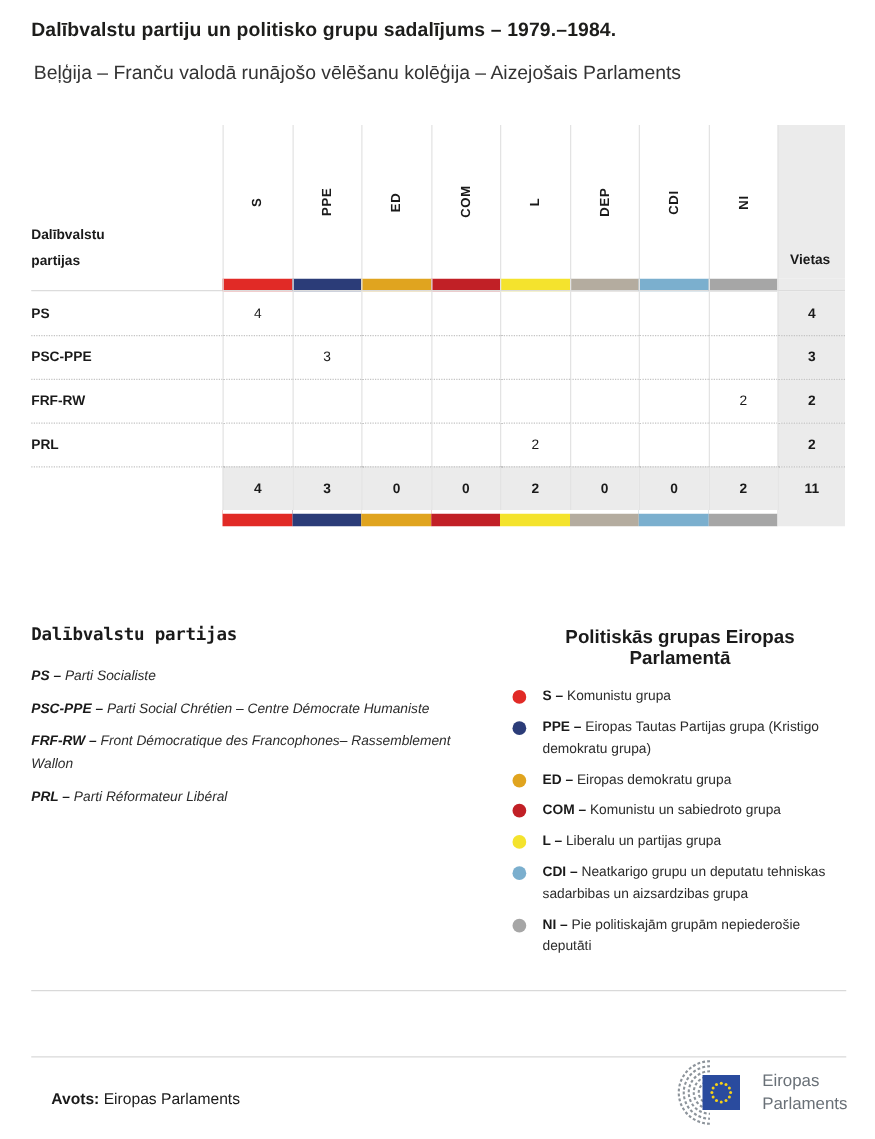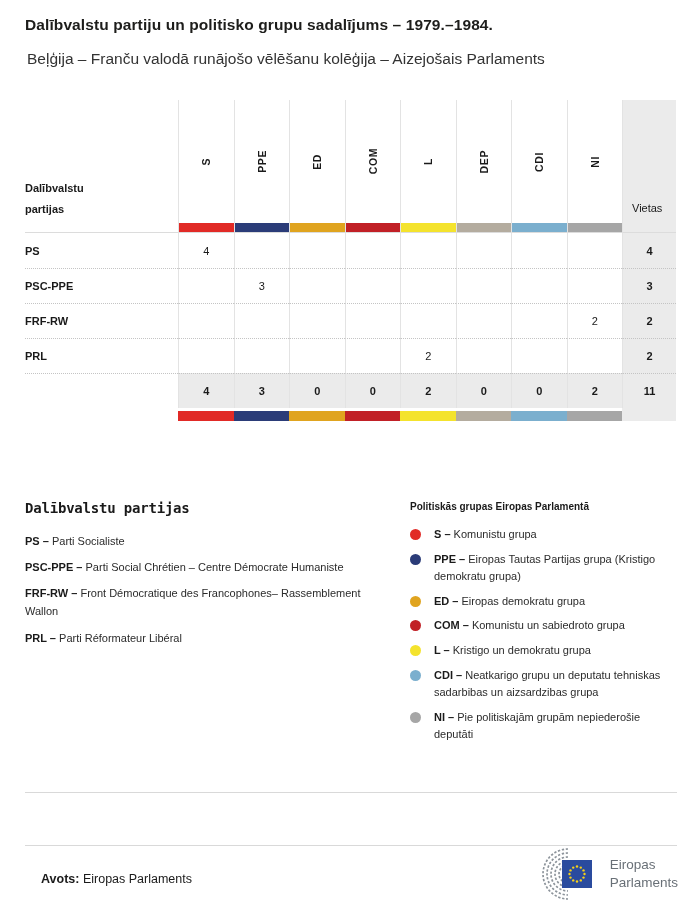--- a/index.html
+++ b/index.html
@@ -36,44 +36,44 @@
   .hdr-label { display: flex; align-items: flex-end; }
   .hdr-label-text {
     width: 62px; font-weight: bold; line-height: 1.85;
     padding-bottom: 4px; overflow-wrap: anywhere;
   }
   .hdr-group { display: flex; align-items: center; justify-content: center; }
   .vtext {
     writing-mode: vertical-rl; transform: rotate(180deg);
     font-weight: bold; font-size: 10.5px; letter-spacing: .6px;
   }
-  .hdr-vietas { display: flex; align-items: flex-end; padding: 0 0 9px 9px; font-weight: normal; }
+  .hdr-vietas { display: flex; align-items: flex-end; padding: 0 0 9px 9px; font-weight: bold; }
 
   .bar-row { border-bottom: 1px solid #dcdcdc; }
 
   .row-label { display: flex; align-items: center; font-weight: bold; }
   .val { display: flex; align-items: center; justify-content: center; }
   .seats { font-weight: bold; }
   .total { font-weight: bold; }
   .dot-top { border-top: 1px dotted #c4c4c4; }
   .bbar { border-top: 3px solid #fff; }
 
   
   .legends { position: absolute; left: 25px; top: 498px; width: 653px; display: flex; }
   .party-legend { flex: 0 0 385px; }
   .party-legend h3 {
     font-family: "DejaVu Sans Mono", monospace;
     font-size: 14px; font-weight: bold; color: #1a1a1a;
     margin: 2px 0 16px 0; letter-spacing: -.2px;
   }
-  .pl-item { margin: 0 0 8px 0; font-size: 11px; line-height: 1.65; color: #2b2b2b; padding-right: 14px; }
+  .pl-item { margin: 0 0 8px 0; font-size: 11px; line-height: 1.65; color: #2b2b2b; padding-right: 14px; font-style: italic; }
   .pl-item b { color: #1a1a1a; }
 
   .group-legend { flex: 1; padding-top: 3px; }
-  .group-legend h4 { font-size: 10px; font-weight: bold; margin: 0 0 14px 0; }
+  .group-legend h4 { font-size: 15px; font-weight: bold; margin: 0 0 14px 0; text-align: center; }
   .gl-item { display: flex; margin-bottom: 7px; font-size: 11px; line-height: 1.6; color: #2b2b2b; }
   .gl-item b { color: #1a1a1a; }
   .dot { width: 11px; height: 11px; border-radius: 50%; flex: 0 0 auto; margin: 3px 13px 0 0; }
 
   
   .hr { position: absolute; left: 25px; right: 23px; border: none; border-top: 1px solid #d9d9d9; }
   .hr1 { top: 792px; }
   .hr2 { top: 845px; }
   .footnote {
     position: absolute; left: 25px; top: 801px; width: 652px;
@@ -221,21 +221,21 @@
           <div class="gl-item">
             <span class="dot" style="background: rgb(224, 164, 31);"></span>
             <p><b>ED –</b> <span>Eiropas demokratu grupa</span></p>
           </div>
           <div class="gl-item">
             <span class="dot" style="background: rgb(193, 32, 38);"></span>
             <p><b>COM –</b> <span>Komunistu un sabiedroto grupa</span></p>
           </div>
           <div class="gl-item">
             <span class="dot" style="background: rgb(244, 227, 45);"></span>
-            <p><b>L –</b> <span>Kristigo un demokratu grupa</span></p>
+            <p><b>L –</b> <span>Liberalu un partijas grupa</span></p>
           </div>
           <div class="gl-item">
             <span class="dot" style="background: rgb(123, 175, 206);"></span>
             <p><b>CDI –</b> <span>Neatkarigo grupu un deputatu tehniskas sadarbibas un aizsardzibas grupa</span></p>
           </div>
           <div class="gl-item">
             <span class="dot" style="background: rgb(166, 166, 166);"></span>
             <p><b>NI –</b> <span>Pie politiskajām grupām nepiederošie deputāti</span></p>
           </div>
         </div>

